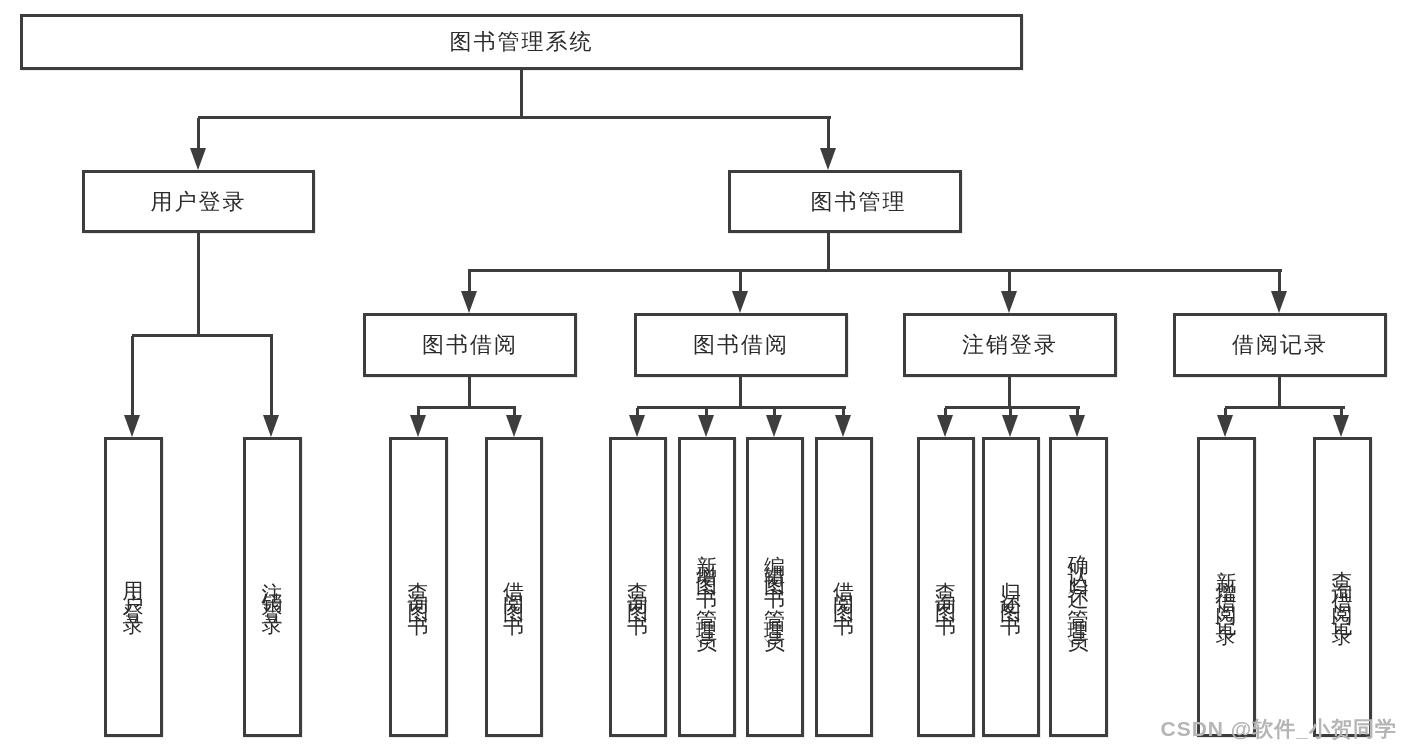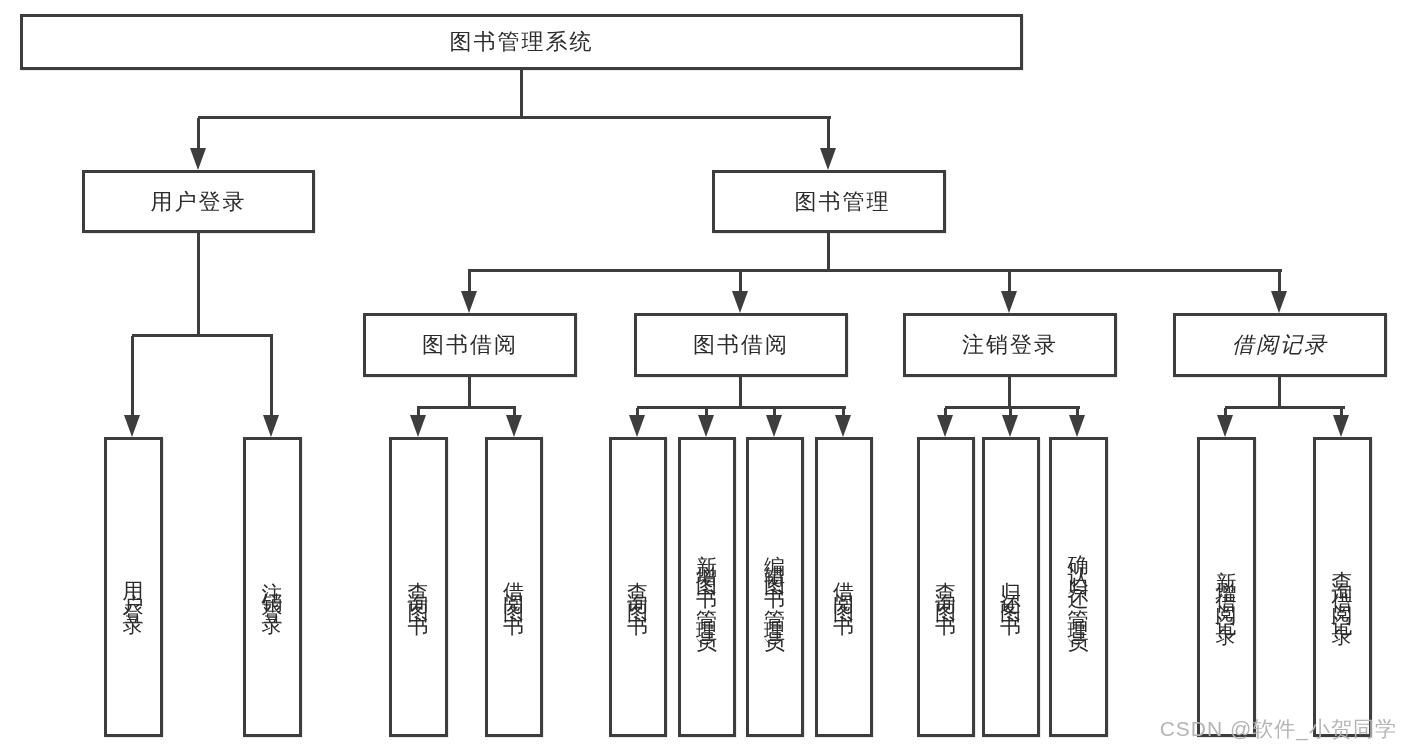--- a/index.html
+++ b/index.html
@@ -52,40 +52,41 @@
     border-right:8.5px solid transparent;
     border-top:22px solid var(--line);
   }
   .watermark{
     position:absolute;
     right:8px;bottom:4px;
     font-size:21px;
     color:var(--wm);
     letter-spacing:1px;
     white-space:nowrap;
+    font-weight:bold;
   }
 </style>
 </head>
 <body>
 
 <div id="canvas">
 
   <div class="node" style="left:20px;top:14px;width:1003px;height:56px;">
     <span class="hlabel">图书管理系统</span>
   </div>
 
   <div class="line" style="left:520px;top:70px;width:3px;height:48px;"></div>
   <div class="line" style="left:198px;top:116px;width:633px;height:3px;"></div>
   <div class="arrow" style="left:190px;top:118px;height:52px;"></div>
   <div class="arrow" style="left:820px;top:118px;height:52px;"></div>
 
   <div class="node" style="left:82px;top:170px;width:233px;height:63px;">
     <span class="hlabel">用户登录</span>
   </div>
-  <div class="node" style="left:712px;top:170px;width:234px;height:63px;padding-left:27px;">
+  <div class="node" style="left:728px;top:170px;width:234px;height:63px;padding-left:27px;">
     <span class="hlabel">图书管理</span>
   </div>
 
   <div class="line" style="left:197px;top:233px;width:3px;height:103px;"></div>
   <div class="line" style="left:132px;top:334px;width:141px;height:3px;"></div>
   <div class="arrow" style="left:124px;top:336px;height:101px;"></div>
   <div class="arrow" style="left:263px;top:336px;height:101px;"></div>
 
   <div class="line" style="left:827px;top:233px;width:3px;height:38px;"></div>
   <div class="line" style="left:468px;top:269px;width:814px;height:3px;"></div>
@@ -96,21 +97,21 @@
 
   <div class="node" style="left:363px;top:313px;width:214px;height:64px;">
     <span class="hlabel">图书借阅</span>
   </div>
   <div class="node" style="left:634px;top:313px;width:214px;height:64px;">
     <span class="hlabel">图书借阅</span>
   </div>
   <div class="node" style="left:903px;top:313px;width:214px;height:64px;">
     <span class="hlabel">注销登录</span>
   </div>
-  <div class="node" style="left:1173px;top:313px;width:214px;height:64px;font-style:italic;">
+  <div class="node" style="left:1173px;top:313px;width:214px;height:64px;">
     <span class="hlabel">借阅记录</span>
   </div>
 
   <div class="line" style="left:468px;top:377px;width:3px;height:31px;"></div>
   <div class="line" style="left:739px;top:377px;width:3px;height:31px;"></div>
   <div class="line" style="left:1008px;top:377px;width:3px;height:31px;"></div>
   <div class="line" style="left:1278px;top:377px;width:3px;height:31px;"></div>
 
   <div class="line" style="left:417px;top:406px;width:99px;height:3px;"></div>
   <div class="line" style="left:637px;top:406px;width:209px;height:3px;"></div>

